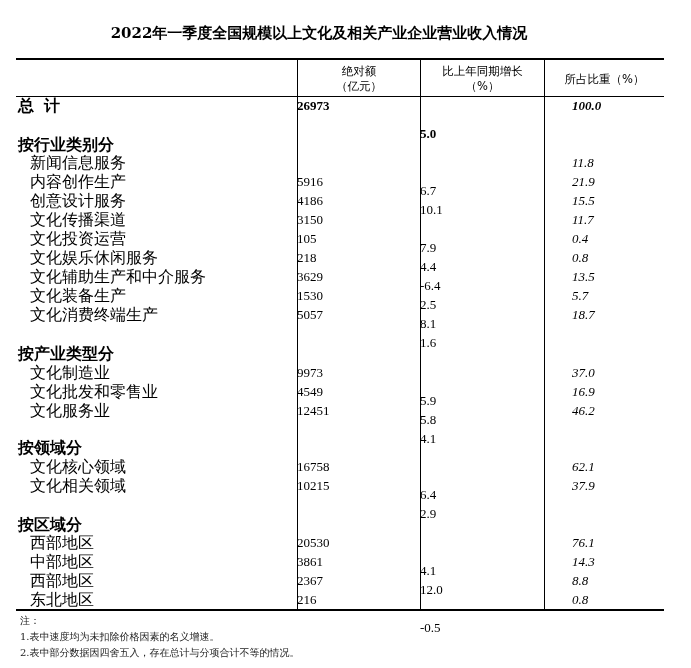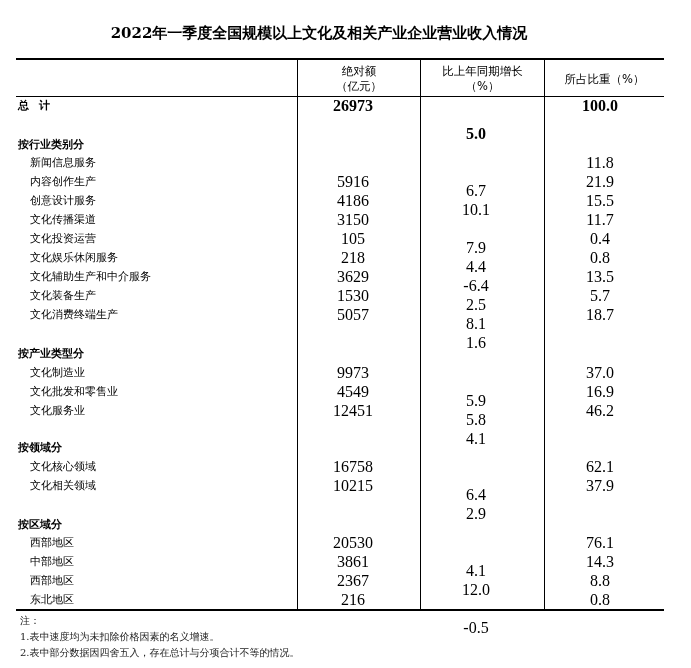--- a/index.html
+++ b/index.html
@@ -9,28 +9,28 @@
            font-size: 15px; font-weight: bold; font-family: "DejaVu Serif", serif; letter-spacing: 0px; margin-top: 16px; }
   .tbl { position: absolute; left: 16px; top: 58px; width: 648px; }
   .topline { position: absolute; left: 0; top: 0; width: 648px; height: 2px; background: #000; }
   .hdrline { position: absolute; left: 0; top: 38px; width: 648px; height: 1px; background: #000; }
   .botline { position: absolute; left: 0; top: 551px; width: 648px; height: 2px; background: #000; }
   .vline { position: absolute; top: 2px; width: 1px; height: 549px; background: #000; }
   .hcell { position: absolute; top: 4px; height: 34px; display: flex; flex-direction: column;
            align-items: center; justify-content: center; font-size: 11.5px; line-height: 15px;
            font-family: "DejaVu Sans", sans-serif; }
   .row { position: absolute; left: 0; width: 648px; height: 19px; font-size: 11.5px; line-height: 19px; }
-  .row .lbl { position: absolute; left: 14px; font-family: Liberation Sans, sans-serif; font-size: 11px; }
+  .row .lbl { position: absolute; left: 14px; font-family: Liberation Sans, sans-serif; font-size: 16px; }
   .row.section .lbl, .row.total .lbl { left: 2px; font-weight: bold; }
   .row.total .lbl { letter-spacing: 10px; }
-  .row .num { position: absolute; text-align: center; font-family: "Liberation Serif", serif; font-size: 16px; }
+  .row .num { position: absolute; text-align: left; font-family: "Liberation Serif", serif; font-size: 13px; }
   .row.total .num { font-weight: bold; }
   .n1 { left: 281px; width: 112px; }
   .n2 { left: 404px; width: 112px; margin-top: 28px; }
-  .n3 { left: 528px; width: 112px; }
+  .n3 { left: 556px; width: 112px; font-style: italic; }
   .notes { position: absolute; left: 20px; top: 613px; font-size: 10px; line-height: 16px;
            font-family: "DejaVu Serif", serif; color: #222; }
 </style>
 </head>
 <body>
 
 <div class="title">2022年一季度全国规模以上文化及相关产业企业营业收入情况</div>
 
 <div class="tbl">
   <div class="topline"></div>

